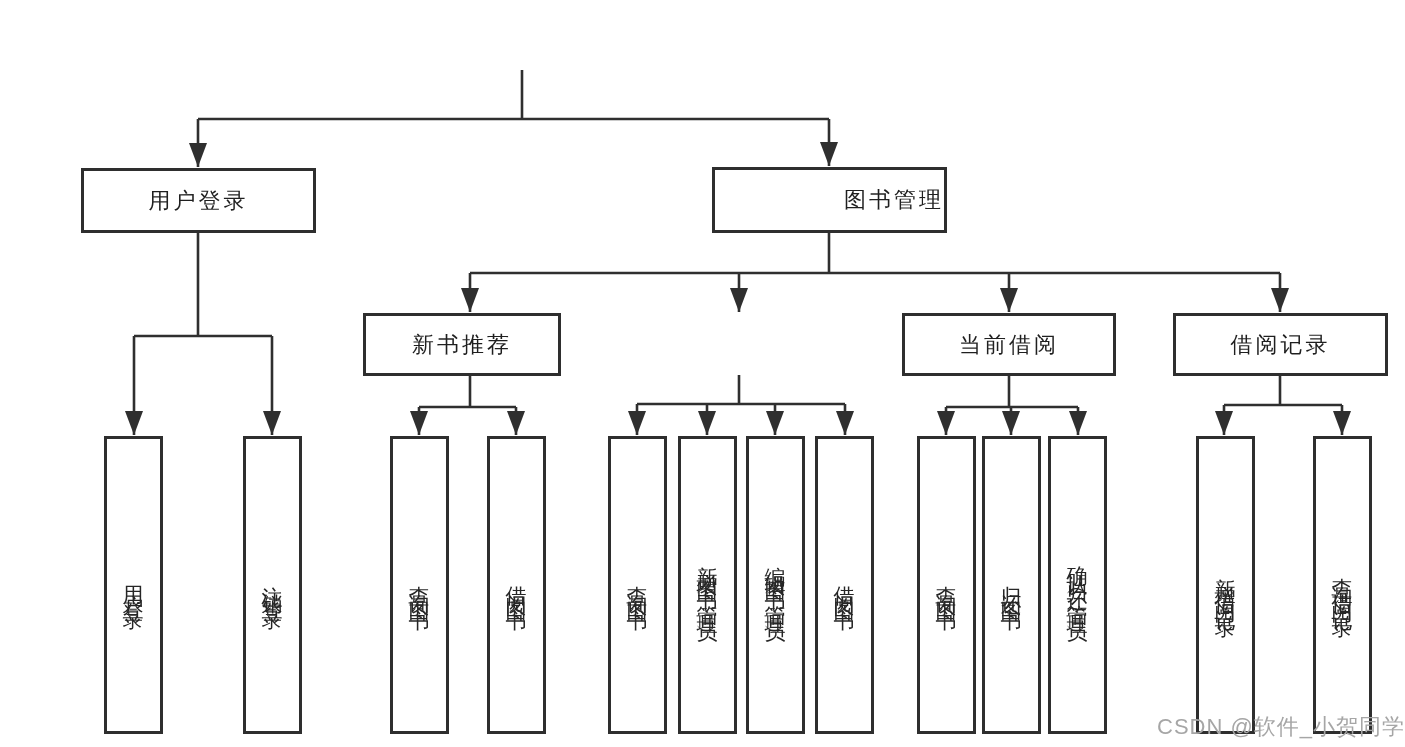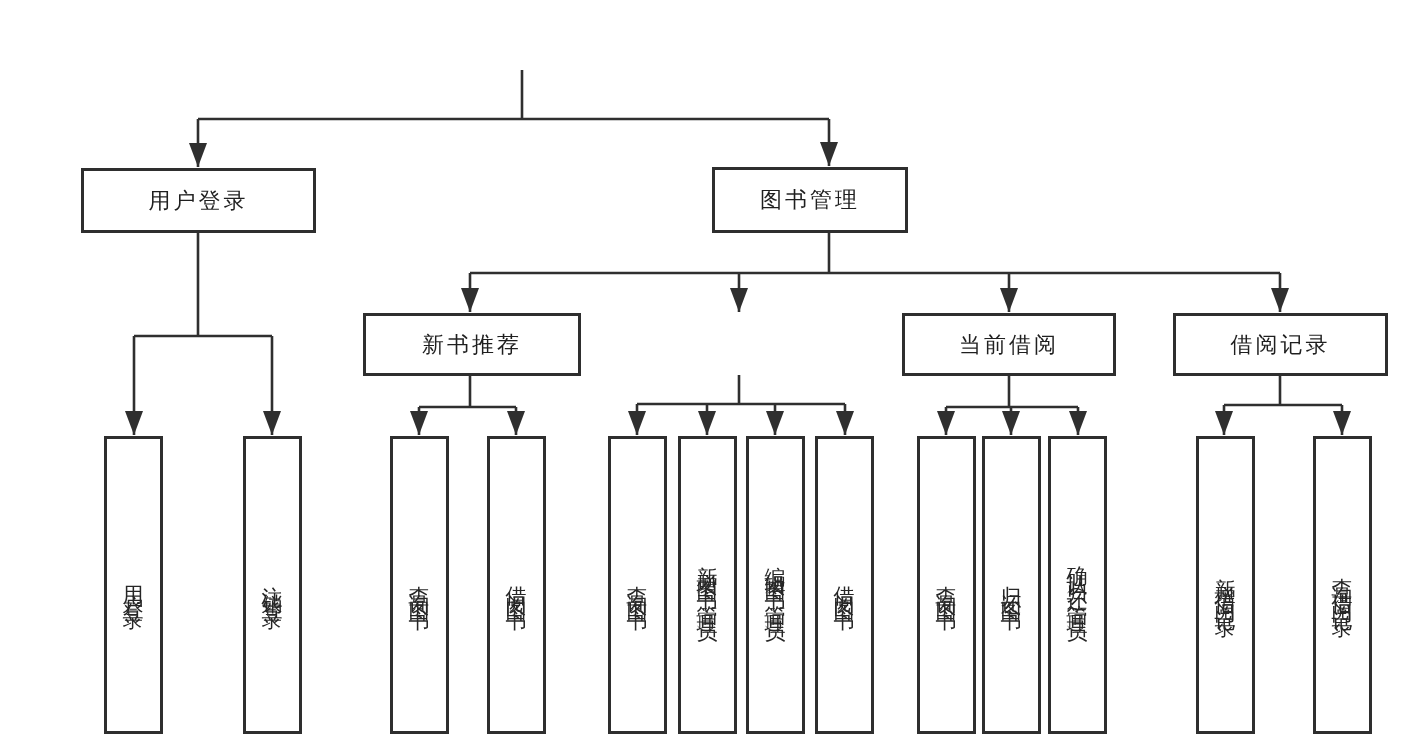--- a/index.html
+++ b/index.html
@@ -110,25 +110,25 @@
     <path class="arr" d="M1011,407 V435"></path>
     <path class="arr" d="M1078,407 V435"></path>
     <path class="arr" d="M1224,405 V435"></path>
     <path class="arr" d="M1342,405 V435"></path>
   </svg>
 
 
   <div class="box hbox" style="left:81px; top:168px; width:235px; height:65px;">
     <span>用户登录</span>
   </div>
-  <div class="box hbox" style="left:712px; top:167px; width:196px; height:66px;">
+  <div class="box hbox" style="left:712px; top:167px; width:235px; height:66px;justify-content:flex-end;">
     <span>图书管理</span>
   </div>
 
-  <div class="box hbox" style="left:363px; top:313px; width:218px; height:63px;">
+  <div class="box hbox" style="left:363px; top:313px; width:198px; height:63px;">
     <span>新书推荐</span>
   </div>
   <div class="box hbox" style="left:902px; top:313px; width:214px; height:63px;">
     <span>当前借阅</span>
   </div>
   <div class="box hbox" style="left:1173px; top:313px; width:215px; height:63px;">
     <span>借阅记录</span>
   </div>
 
   <div class="box vbox" style="left:104px;">
@@ -168,14 +168,15 @@
     <span>确认归还（管理员）</span>
   </div>
 
   <div class="box vbox" style="left:1196px;">
     <span>新增借阅记录</span>
   </div>
   <div class="box vbox" style="left:1313px;">
     <span>查询借阅记录</span>
   </div>
 
+  <div class="watermark">CSDN @软件_小贺同学</div>
 
 </div>
 
 </body></html>

